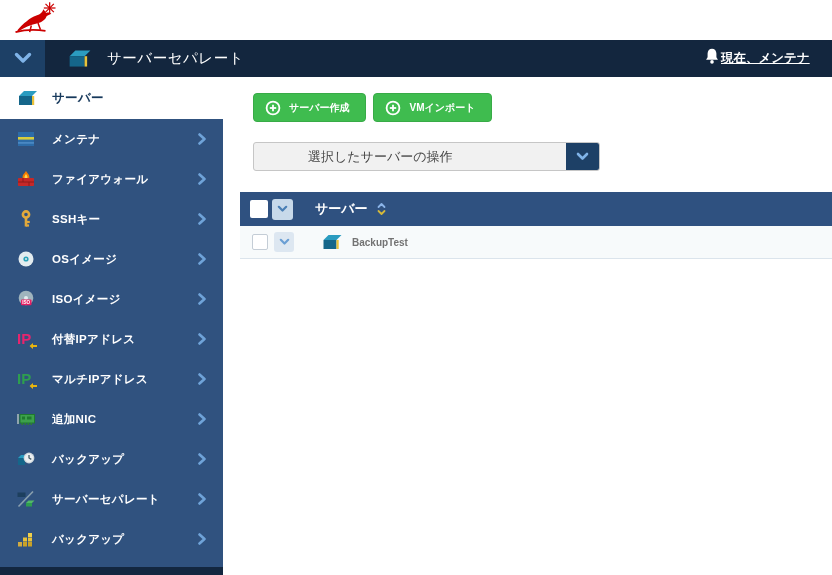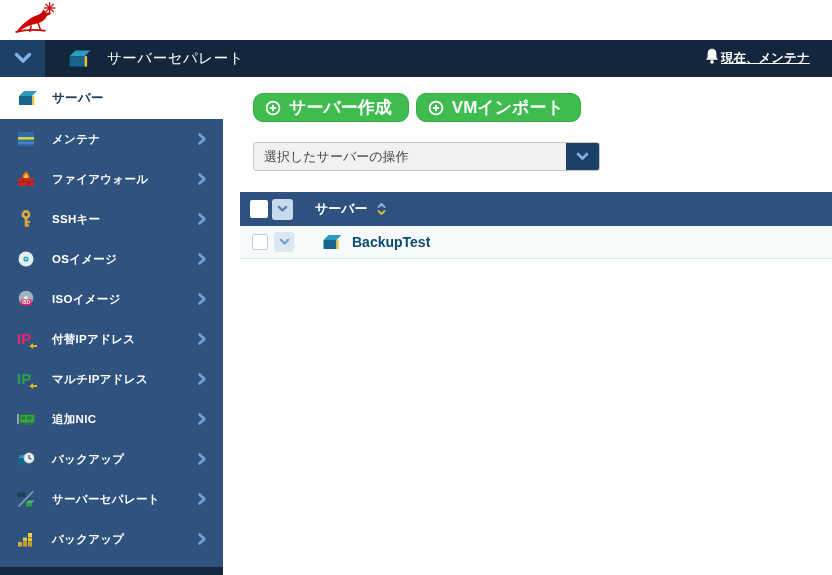--- a/index.html
+++ b/index.html
@@ -28,42 +28,42 @@
   .side-icon { width:26px; display:flex; justify-content:flex-start; align-items:center; margin-right:10px; flex-shrink:0; }
   .side-label { color:#fff; font-size:11.5px; font-weight:bold; flex:1; letter-spacing:0.3px; }
   .side-item.selected .side-label { color:#17395c; font-size:12.5px; }
   .side-chevron { flex-shrink:0; display:flex; }
   .sidebar-footer { position:absolute; bottom:0; left:0; width:100%; height:8px; background:#132740; }
 
   
   .main { flex:1; background:#fff; padding-top:16px; overflow:hidden; }
   .btn-row { display:flex; gap:7px; margin-left:30px; }
   .btn-green { display:flex; align-items:center; gap:8px; background:#3fbc4f; color:#fff; font-weight:bold;
-    font-size:17px; height:29px; padding:0 16px 0 11px; border:1px solid #38ab47; border-radius:10px; cursor:pointer;
+    font-size:10px; height:29px; padding:0 16px 0 11px; border:1px solid #38ab47; border-radius:4px; cursor:pointer;
     font-family:"Liberation Sans","DejaVu Sans",sans-serif; }
   .select-row { margin:20px 0 0 30px; }
   .bulk-select { width:347px; height:29px; background:#f1f1f1; border:1px solid #c6c6c6; border-radius:3px;
-    display:flex; align-items:center; overflow:hidden; cursor:pointer; }
+    display:flex; align-items:center; overflow:hidden; cursor:pointer;padding-left:44px; }
   .bulk-select-label { flex:1; font-size:13px; color:#444; padding-left:10px; }
   .bulk-select-btn { width:33px; height:100%; background:#1d4066; display:flex; align-items:center; justify-content:center; }
 
   
   .table { margin:21px 0 0 17px; }
   .thead { height:34px; background:#2f5180; display:flex; align-items:center; padding-left:10px; }
   .cb-header { width:18px; height:18px; background:#fff; border-radius:2px; cursor:pointer; flex-shrink:0; }
   .chev-btn-h { width:21px; height:21px; background:#c7d9ea; border-radius:3px; display:flex; align-items:center;
     justify-content:center; cursor:pointer; margin-left:4px; flex-shrink:0; }
   .th-label { color:#fff; font-weight:bold; font-size:13px; margin-left:22px; cursor:pointer; }
   .sort { margin-left:9px; cursor:pointer; display:flex; }
   .trow { height:33px; background:#f7fafb; border-bottom:1px solid #dbe4ec; display:flex; align-items:center; padding-left:12px; }
   .cb-row { width:16px; height:16px; background:#fff; border:1px solid #c4cdd6; border-radius:2px; cursor:pointer; flex-shrink:0; }
   .chev-btn-r { width:20px; height:20px; background:#dde7f1; border-radius:3px; display:flex; align-items:center;
     justify-content:center; cursor:pointer; margin-left:6px; flex-shrink:0; }
   .row-icon { margin-left:26px; display:flex; }
-  .row-name { font-size:14px; font-weight:bold; color:#0c4a6e; margin-left:7px; cursor:pointer; }
+  .row-name { font-size:10px; font-weight:bold; color:#737373; margin-left:7px; cursor:pointer; }
 </style>
 </head>
 <body>
 
 <div class="app">
 
   <div class="top-white">
     <span>
       <svg width="50" height="34" viewBox="0 0 60 40">
         <g stroke="#cc0000" stroke-width="1.5">

